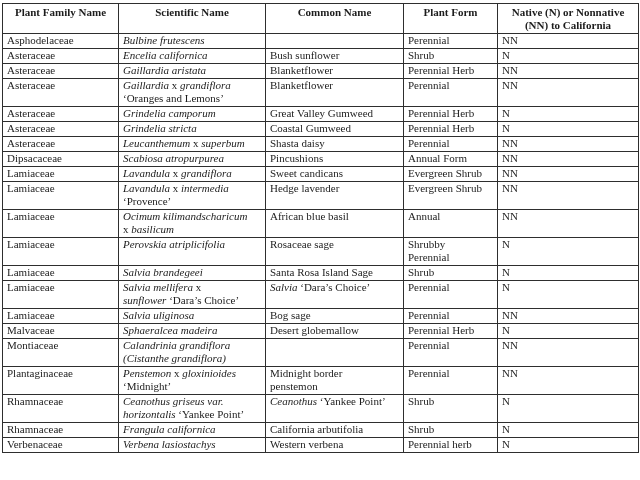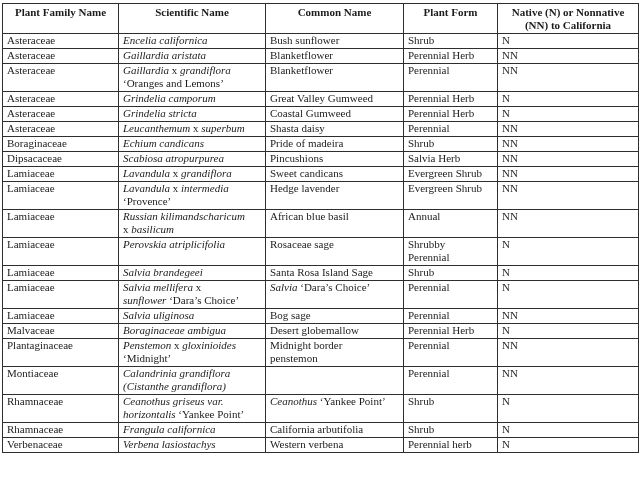--- a/index.html
+++ b/index.html
@@ -72,20 +72,27 @@
           <th>Plant Family Name</th>
           <th>Scientific Name</th>
           <th>Common Name</th>
           <th>Plant Form</th>
           <th>Native (N) or Nonnative
 (NN) to California</th>
         </tr>
     </thead>
     <tbody>
         <tr>
+          <td>Asphodelaceae</td>
+          <td><div><span class="it">Bulbine frutescens</span></div></td>
+          <td></td>
+          <td>Perennial</td>
+          <td>NN</td>
+        </tr>
+        <tr>
           <td>Asteraceae</td>
           <td><div><span class="it">Encelia californica</span></div></td>
           <td>Bush sunflower</td>
           <td>Shrub</td>
           <td>N</td>
         </tr>
         <tr>
           <td>Asteraceae</td>
           <td><div><span class="it">Gaillardia aristata</span></div></td>
           <td>Blanketflower</td>
@@ -111,53 +118,46 @@
           <td><div><span class="it">Grindelia stricta</span></div></td>
           <td>Coastal Gumweed</td>
           <td>Perennial Herb</td>
           <td>N</td>
         </tr>
         <tr>
           <td>Asteraceae</td>
           <td><div><span class="it">Leucanthemum</span><span> x </span><span class="it">superbum</span></div></td>
           <td>Shasta daisy</td>
           <td>Perennial</td>
-          <td>NN</td>
-        </tr>
-        <tr>
-          <td>Boraginaceae</td>
-          <td><div><span class="it">Echium candicans</span></div></td>
-          <td>Pride of madeira</td>
-          <td>Shrub</td>
           <td>NN</td>
         </tr>
         <tr>
           <td>Dipsacaceae</td>
           <td><div><span class="it">Scabiosa atropurpurea</span></div></td>
           <td>Pincushions</td>
-          <td>Salvia Herb</td>
+          <td>Annual Form</td>
           <td>NN</td>
         </tr>
         <tr>
           <td>Lamiaceae</td>
           <td><div><span class="it">Lavandula</span><span> x </span><span class="it">grandiflora</span></div></td>
           <td>Sweet candicans</td>
           <td>Evergreen Shrub</td>
           <td>NN</td>
         </tr>
         <tr>
           <td>Lamiaceae</td>
           <td><div><span class="it">Lavandula</span><span> x </span><span class="it">intermedia</span></div><div><span>‘Provence’</span></div></td>
           <td>Hedge lavender</td>
           <td>Evergreen Shrub</td>
           <td>NN</td>
         </tr>
         <tr>
           <td>Lamiaceae</td>
-          <td><div><span class="it">Russian kilimandscharicum</span></div><div><span>x </span><span class="it">basilicum</span></div></td>
+          <td><div><span class="it">Ocimum kilimandscharicum</span></div><div><span>x </span><span class="it">basilicum</span></div></td>
           <td>African blue basil</td>
           <td>Annual</td>
           <td>NN</td>
         </tr>
         <tr>
           <td>Lamiaceae</td>
           <td><div><span class="it">Perovskia atriplicifolia</span></div></td>
           <td>Rosaceae sage</td>
           <td>Shrubby
 Perennial</td>
@@ -179,37 +179,37 @@
         </tr>
         <tr>
           <td>Lamiaceae</td>
           <td><div><span class="it">Salvia uliginosa</span></div></td>
           <td>Bog sage</td>
           <td>Perennial</td>
           <td>NN</td>
         </tr>
         <tr>
           <td>Malvaceae</td>
-          <td><div><span class="it">Boraginaceae ambigua</span></div></td>
+          <td><div><span class="it">Sphaeralcea madeira</span></div></td>
           <td>Desert globemallow</td>
           <td>Perennial Herb</td>
           <td>N</td>
+        </tr>
+        <tr>
+          <td>Montiaceae</td>
+          <td><div><span class="it">Calandrinia grandiflora</span></div><div><span class="it">(Cistanthe grandiflora)</span></div></td>
+          <td></td>
+          <td>Perennial</td>
+          <td>NN</td>
         </tr>
         <tr>
           <td>Plantaginaceae</td>
           <td><div><span class="it">Penstemon</span><span> x </span><span class="it">gloxinioides</span></div><div><span>‘Midnight’</span></div></td>
           <td>Midnight border
 penstemon</td>
-          <td>Perennial</td>
-          <td>NN</td>
-        </tr>
-        <tr>
-          <td>Montiaceae</td>
-          <td><div><span class="it">Calandrinia grandiflora</span></div><div><span class="it">(Cistanthe grandiflora)</span></div></td>
-          <td></td>
           <td>Perennial</td>
           <td>NN</td>
         </tr>
         <tr>
           <td>Rhamnaceae</td>
           <td><div><span class="it">Ceanothus griseus var.</span></div><div><span class="it">horizontalis</span><span> ‘Yankee Point’</span></div></td>
           <td><div><span class="it">Ceanothus</span><span> ‘Yankee Point’</span></div></td>
           <td>Shrub</td>
           <td>N</td>
         </tr>

